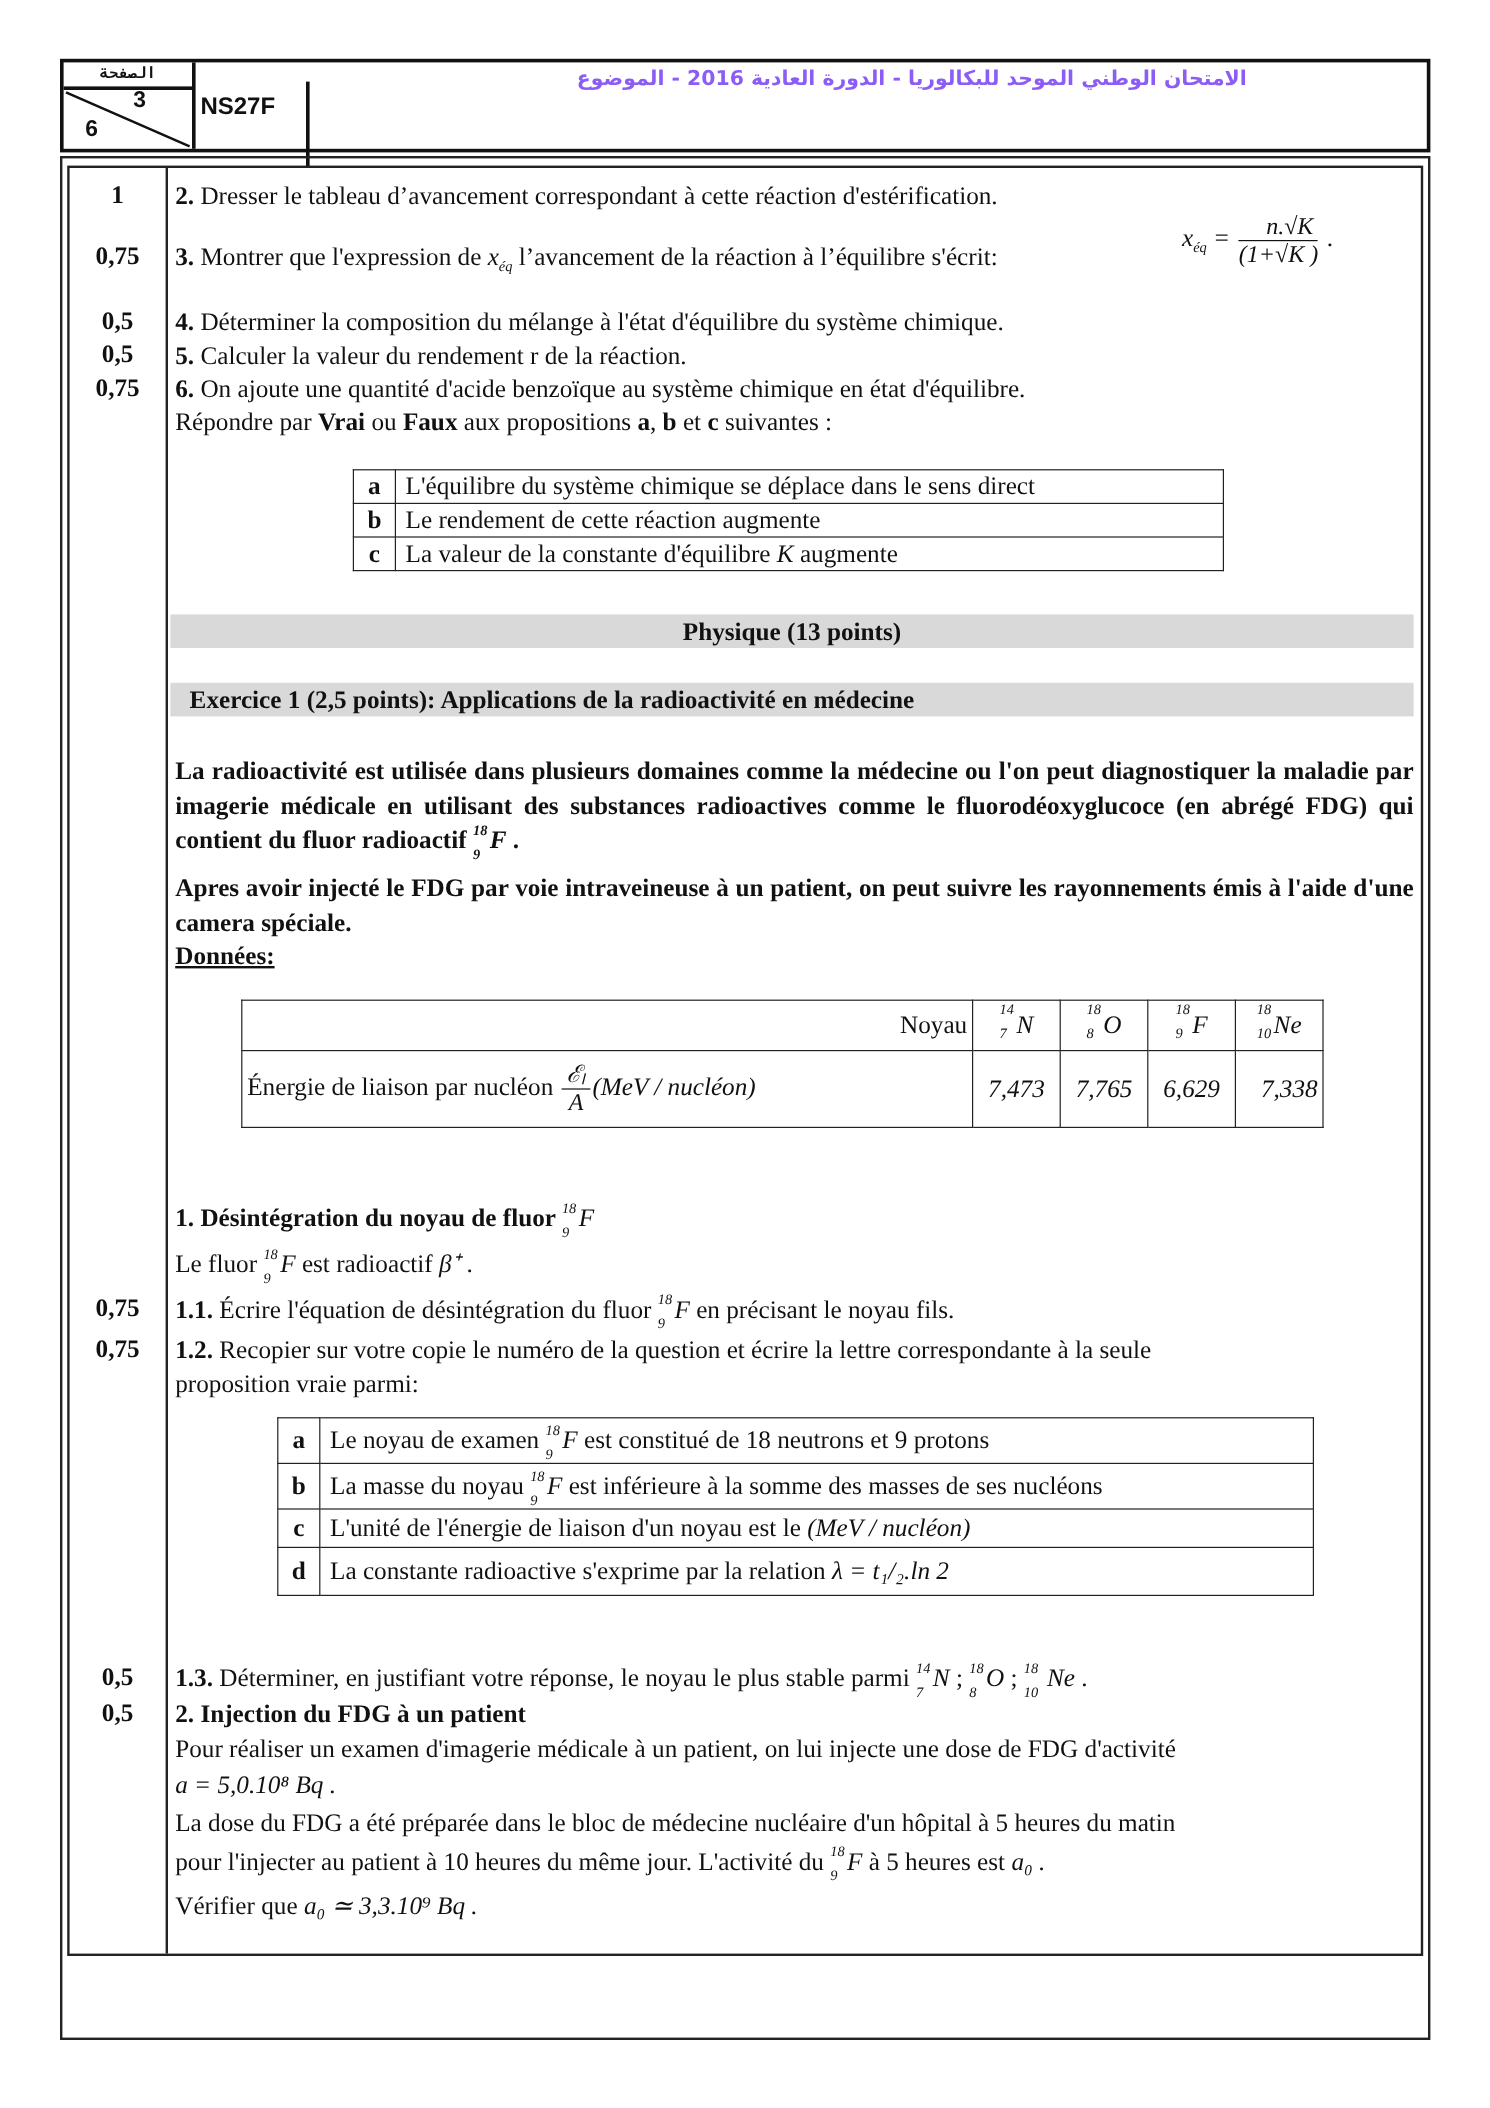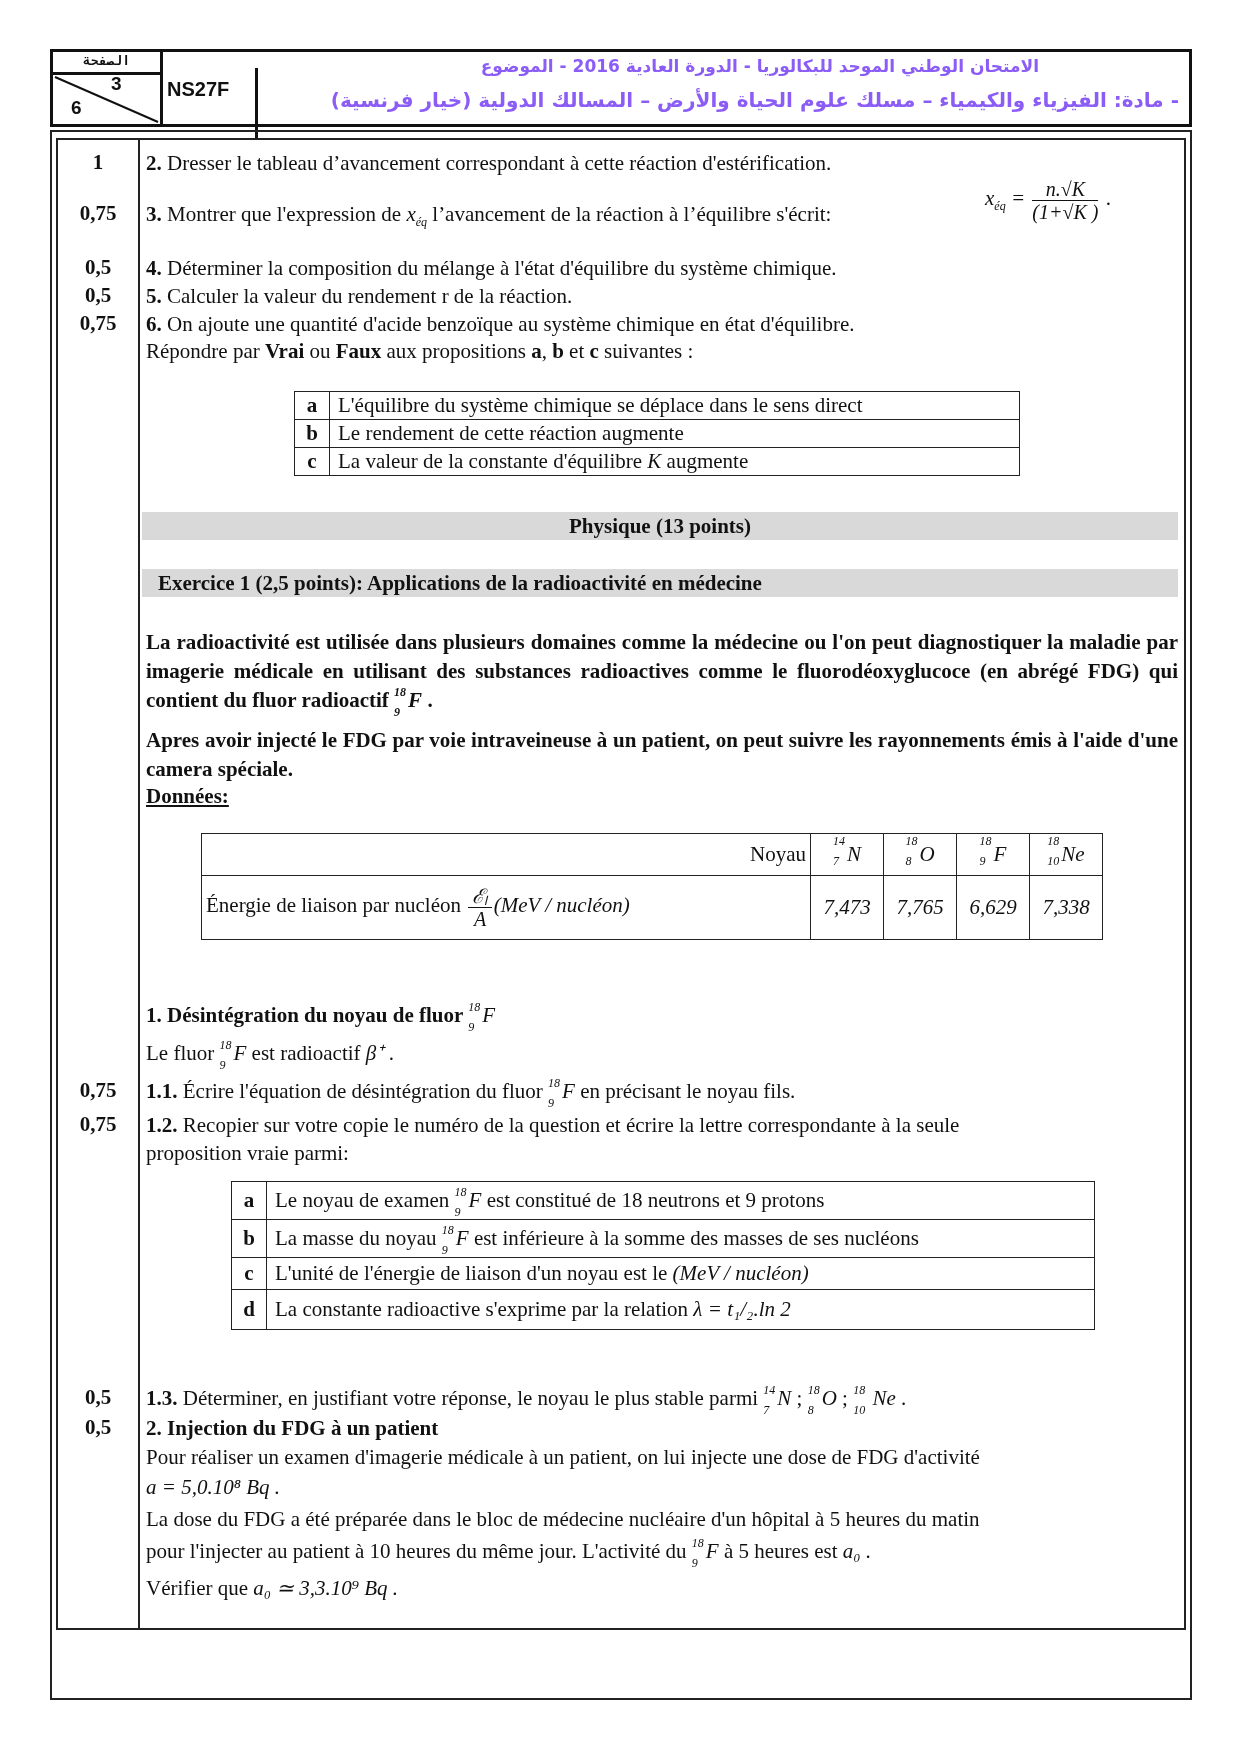--- a/index.html
+++ b/index.html
@@ -28,39 +28,38 @@
   .iso .sub { position: absolute; left: 0; top: 12px; font-size: 12px; }
   .iso .sym { padding-left: 14px; }
   table.opt { position: absolute; border-collapse: collapse; font-size: 21px; }
   table.opt td { border: 1.5px solid #222; padding: 0 8px; height: 27px; line-height: 27px; white-space: nowrap; }
   table.opt td.letter { width: 34px; text-align: center; font-weight: bold; padding: 0; }
   .band { position: absolute; left: 142px; background: #d9d9d9; height: 28px; font-weight: bold; font-size: 21px; line-height: 28px; }
   .para { position: absolute; left: 146px; width: 1032px; font-weight: bold; font-size: 21px; line-height: 29px; text-align: justify; }
   table.data { position: absolute; left: 201px; top: 833px; border-collapse: collapse; font-size: 21px; }
   table.data td { border: 1.5px solid #222; padding: 0 4px; white-space: nowrap; }
   .frac { display: inline-block; vertical-align: middle; text-align: center; font-style: italic; margin: 0 2px; }
-  .frac .num { display: block; border-bottom: 1.5px solid #111; padding: 0 4px; font-size: 20px; line-height: 22px; }
+  .frac .num { display: block; border-bottom: 1.5px solid #111; padding: 0 4px; font-size: 20px; line-height: 22px; text-align: right; }
   .frac .den { display: block; font-size: 20px; line-height: 22px; }
 </style>
 </head>
 <body>
 
 <div class="abs hdr">
   <div class="abs hdr-page">
     <div class="abs hdr-page-label">الصفحة</div>
     <svg class="abs" style="left:0;top:23px" width="107" height="49">
         <line x1="2" y1="2" x2="105" y2="47" stroke="#111" stroke-width="2"></line>
       </svg>
     <div class="abs hdr-page-cur">3</div>
     <div class="abs hdr-page-tot">6</div>
   </div>
   <div class="abs hdr-code">NS27F</div>
   <div class="abs hdr-title">
     <div class="hdr-line1">الامتحان الوطني الموحد للبكالوريا - الدورة العادية 2016 - الموضوع</div>
-    <div class="hdr-line2">- مادة: الفيزياء والكيمياء – مسلك علوم الحياة والأرض – المسالك الدولية (خيار فرنسية)</div>
   </div>
 </div>
 
 <div class="abs outer"></div>
 <div class="abs inner"></div>
 <div class="abs divider"></div>
 
 <div class="pts" style="top:150px">1</div>
 <div class="txt" style="top:150px"><span class="b">2.</span><span> Dresser le tableau d’avancement correspondant à cette réaction d'estérification.</span></div>
 
@@ -112,21 +111,21 @@
     <td style="width:64px;text-align:center"><span class="iso"><span class="sup">14</span><span class="sub">7</span><span class="sym">N</span></span></td>
     <td style="width:64px;text-align:center"><span class="iso"><span class="sup">18</span><span class="sub">8</span><span class="sym">O</span></span></td>
     <td style="width:64px;text-align:center"><span class="iso"><span class="sup">18</span><span class="sub">9</span><span class="sym">F</span></span></td>
     <td style="width:64px;text-align:center"><span class="iso"><span class="sup">18</span><span class="sub">10</span><span class="sym">Ne</span></span></td>
   </tr>
   <tr style="height:64px">
     <td><span>Énergie de liaison par nucléon</span> <span class="frac"><span class="num">ℰₗ</span><span class="den">A</span></span><span class="i">(MeV / nucléon)</span></td>
     <td class="i" style="text-align:center">7,473</td>
     <td class="i" style="text-align:center">7,765</td>
     <td class="i" style="text-align:center">6,629</td>
-    <td class="i" style="text-align:center">7,338</td>
+    <td class="i" style="text-align:right">7,338</td>
   </tr>
 </tbody>
   </table>
 
 <div class="txt b" style="top:1002px"><span>1. Désintégration du noyau de fluor </span><span class="iso" style="font-weight:normal"><span class="sup">18</span><span class="sub">9</span><span class="sym">F</span></span></div>
 <div class="txt" style="top:1040px"><span>Le fluor </span><span class="iso"><span class="sup">18</span><span class="sub">9</span><span class="sym">F</span></span><span> est radioactif </span><span class="i">β⁺</span> .</div>
 
 <div class="pts" style="top:1078px">0,75</div>
 <div class="txt" style="top:1078px"><span class="b">1.1.</span><span> Écrire l'équation de désintégration du fluor </span><span class="iso"><span class="sup">18</span><span class="sub">9</span><span class="sym">F</span></span><span> en précisant le noyau fils.</span></div>
 

